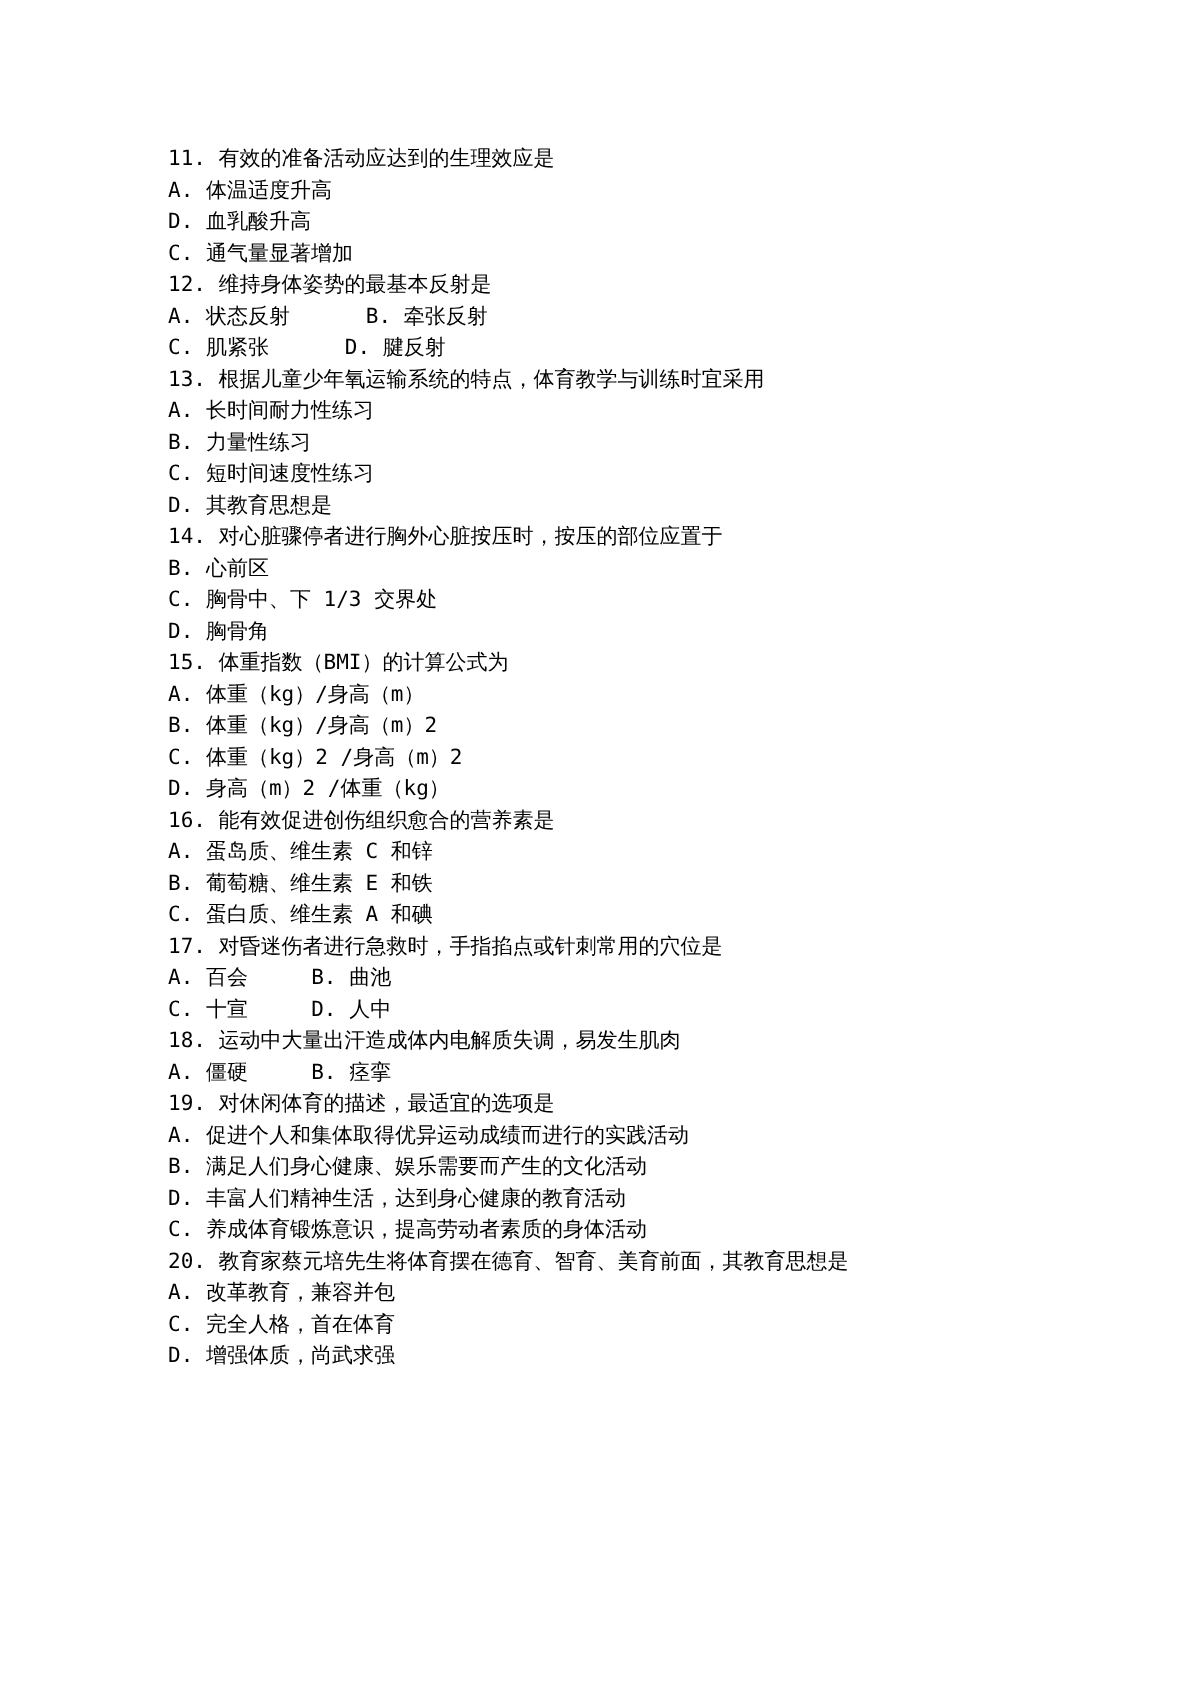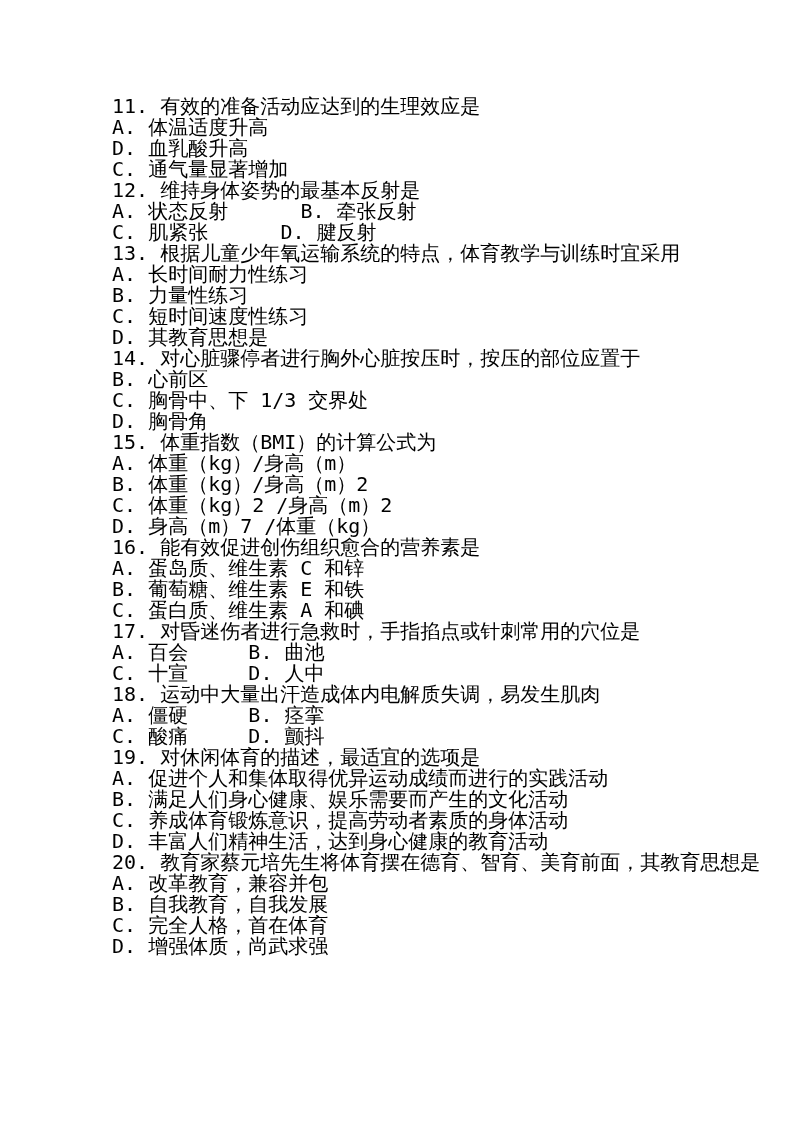--- a/index.html
+++ b/index.html
@@ -8,21 +8,21 @@
     background: #ffffff;
   }
   .page {
     position: relative;
     width: 794px;
     height: 1123px;
     background: #ffffff;
     overflow: hidden;
     color: #000000;
     font-family: "DejaVu Sans Mono", "Liberation Mono", monospace;
-    font-size: 20px;
+    font-size: 14px;
   }
   .content {
     position: absolute;
     left: 112px;
     top: 96px;
     right: 40px;
     line-height: 21px;
   }
   .line {
     white-space: pre;
@@ -56,46 +56,44 @@
         <div class="line"><span>14. </span><span>对心脏骤停者进行胸外心脏按压时，按压的部位应置于</span></div>
         <div class="line"><span><span>B. </span><span>心前区</span></span></div>
         <div class="line"><span><span>C. </span><span>胸骨中、下 1/3 交界处</span></span></div>
         <div class="line"><span><span>D. </span><span>胸骨角</span></span></div>
       </div>
       <div>
         <div class="line"><span>15. </span><span>体重指数（BMI）的计算公式为</span></div>
         <div class="line"><span><span>A. </span><span>体重（kg）/身高（m）</span></span></div>
         <div class="line"><span><span>B. </span><span>体重（kg）/身高（m）2</span></span></div>
         <div class="line"><span><span>C. </span><span>体重（kg）2 /身高（m）2</span></span></div>
-        <div class="line"><span><span>D. </span><span>身高（m）7 /体重（kg）</span></span></div>
+        <div class="line"><span><span>D. </span><span>身高（m）2 /体重（kg）</span></span></div>
       </div>
       <div>
         <div class="line"><span>16. </span><span>能有效促进创伤组织愈合的营养素是</span></div>
         <div class="line"><span><span>A. </span><span>蛋岛质、维生素 C 和锌</span></span></div>
         <div class="line"><span><span>B. </span><span>葡萄糖、维生素 E 和铁</span></span></div>
         <div class="line"><span><span>C. </span><span>蛋白质、维生素 A 和碘</span></span></div>
       </div>
       <div>
         <div class="line"><span>17. </span><span>对昏迷伤者进行急救时，手指掐点或针刺常用的穴位是</span></div>
         <div class="line"><span><span>A. </span><span>百会</span></span>     <span><span>B. </span><span>曲池</span></span></div>
         <div class="line"><span><span>C. </span><span>十宣</span></span>     <span><span>D. </span><span>人中</span></span></div>
       </div>
       <div>
         <div class="line"><span>18. </span><span>运动中大量出汗造成体内电解质失调，易发生肌肉</span></div>
         <div class="line"><span><span>A. </span><span>僵硬</span></span>     <span><span>B. </span><span>痉挛</span></span></div>
-        <div class="line"><span><span>C. </span><span>酸痛</span></span>     <span><span>D. </span><span>颤抖</span></span></div>
       </div>
       <div>
         <div class="line"><span>19. </span><span>对休闲体育的描述，最适宜的选项是</span></div>
         <div class="line"><span><span>A. </span><span>促进个人和集体取得优异运动成绩而进行的实践活动</span></span></div>
         <div class="line"><span><span>B. </span><span>满足人们身心健康、娱乐需要而产生的文化活动</span></span></div>
+        <div class="line"><span><span>D. </span><span>丰富人们精神生活，达到身心健康的教育活动</span></span></div>
         <div class="line"><span><span>C. </span><span>养成体育锻炼意识，提高劳动者素质的身体活动</span></span></div>
-        <div class="line"><span><span>D. </span><span>丰富人们精神生活，达到身心健康的教育活动</span></span></div>
       </div>
       <div>
         <div class="line"><span>20. </span><span>教育家蔡元培先生将体育摆在德育、智育、美育前面，其教育思想是</span></div>
         <div class="line"><span><span>A. </span><span>改革教育，兼容并包</span></span></div>
-        <div class="line"><span><span>B. </span><span>自我教育，自我发展</span></span></div>
         <div class="line"><span><span>C. </span><span>完全人格，首在体育</span></span></div>
         <div class="line"><span><span>D. </span><span>增强体质，尚武求强</span></span></div>
       </div>
     </div>
 </div>
 
 </body></html>

